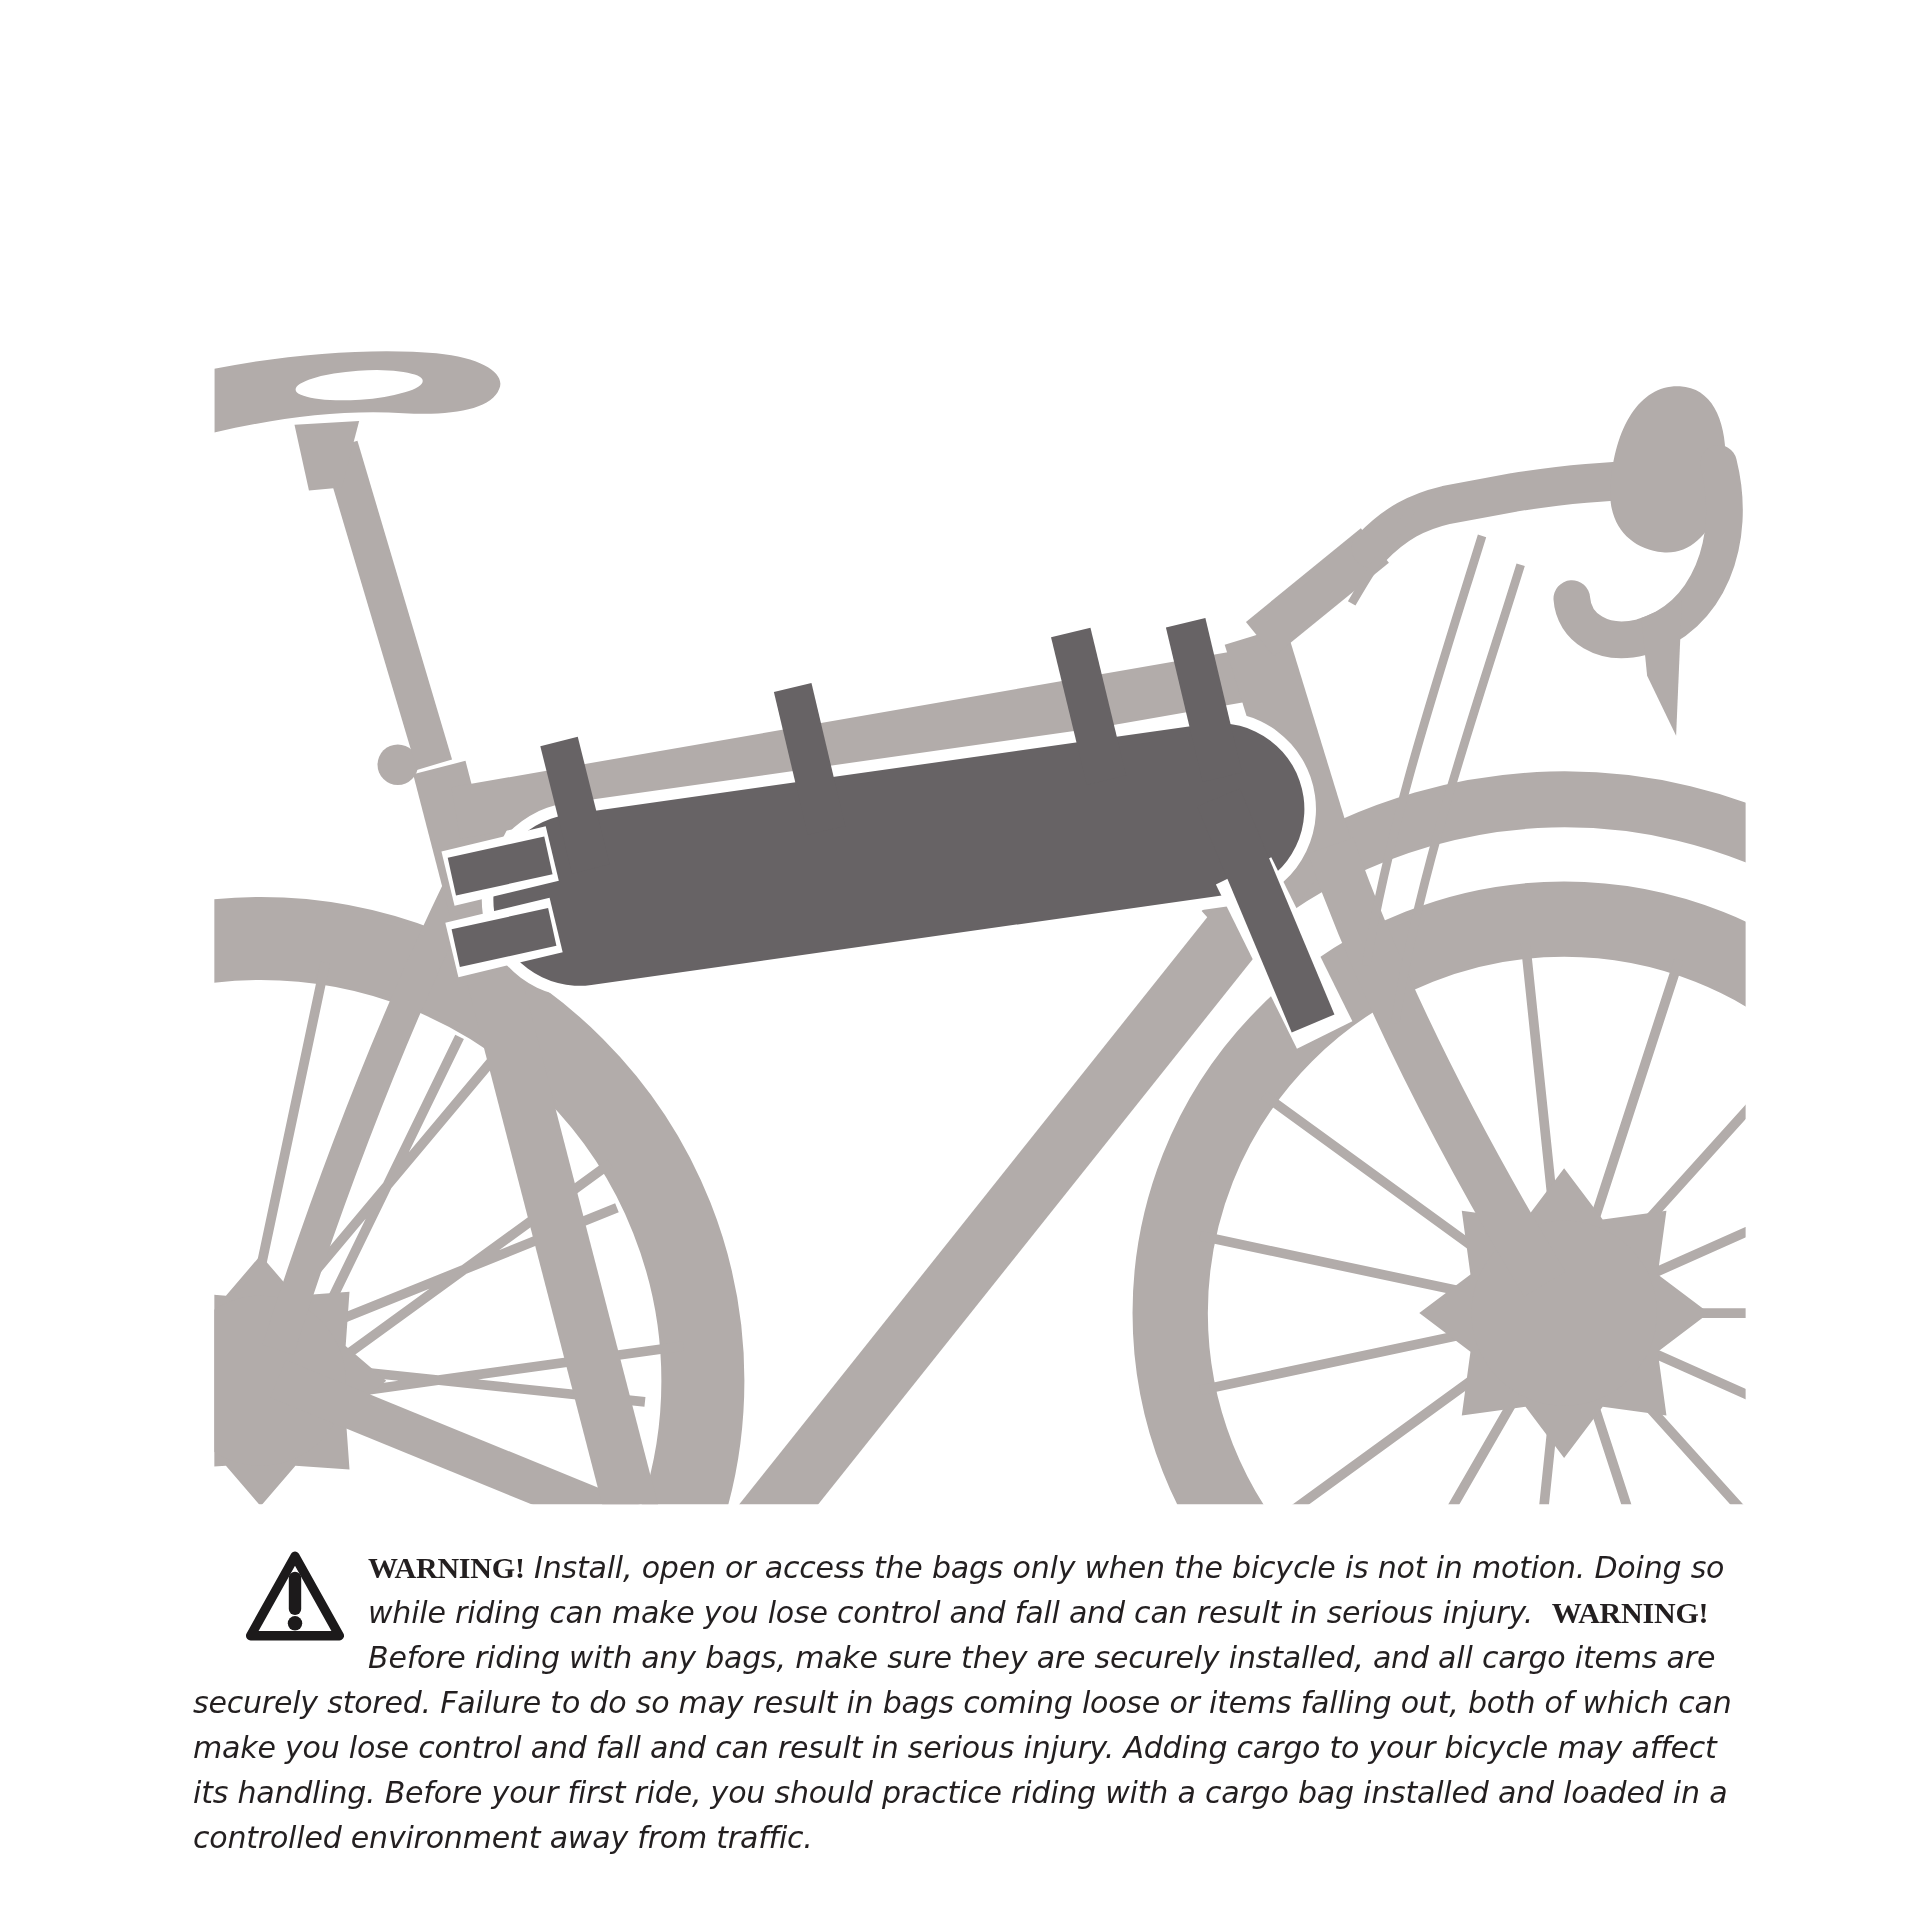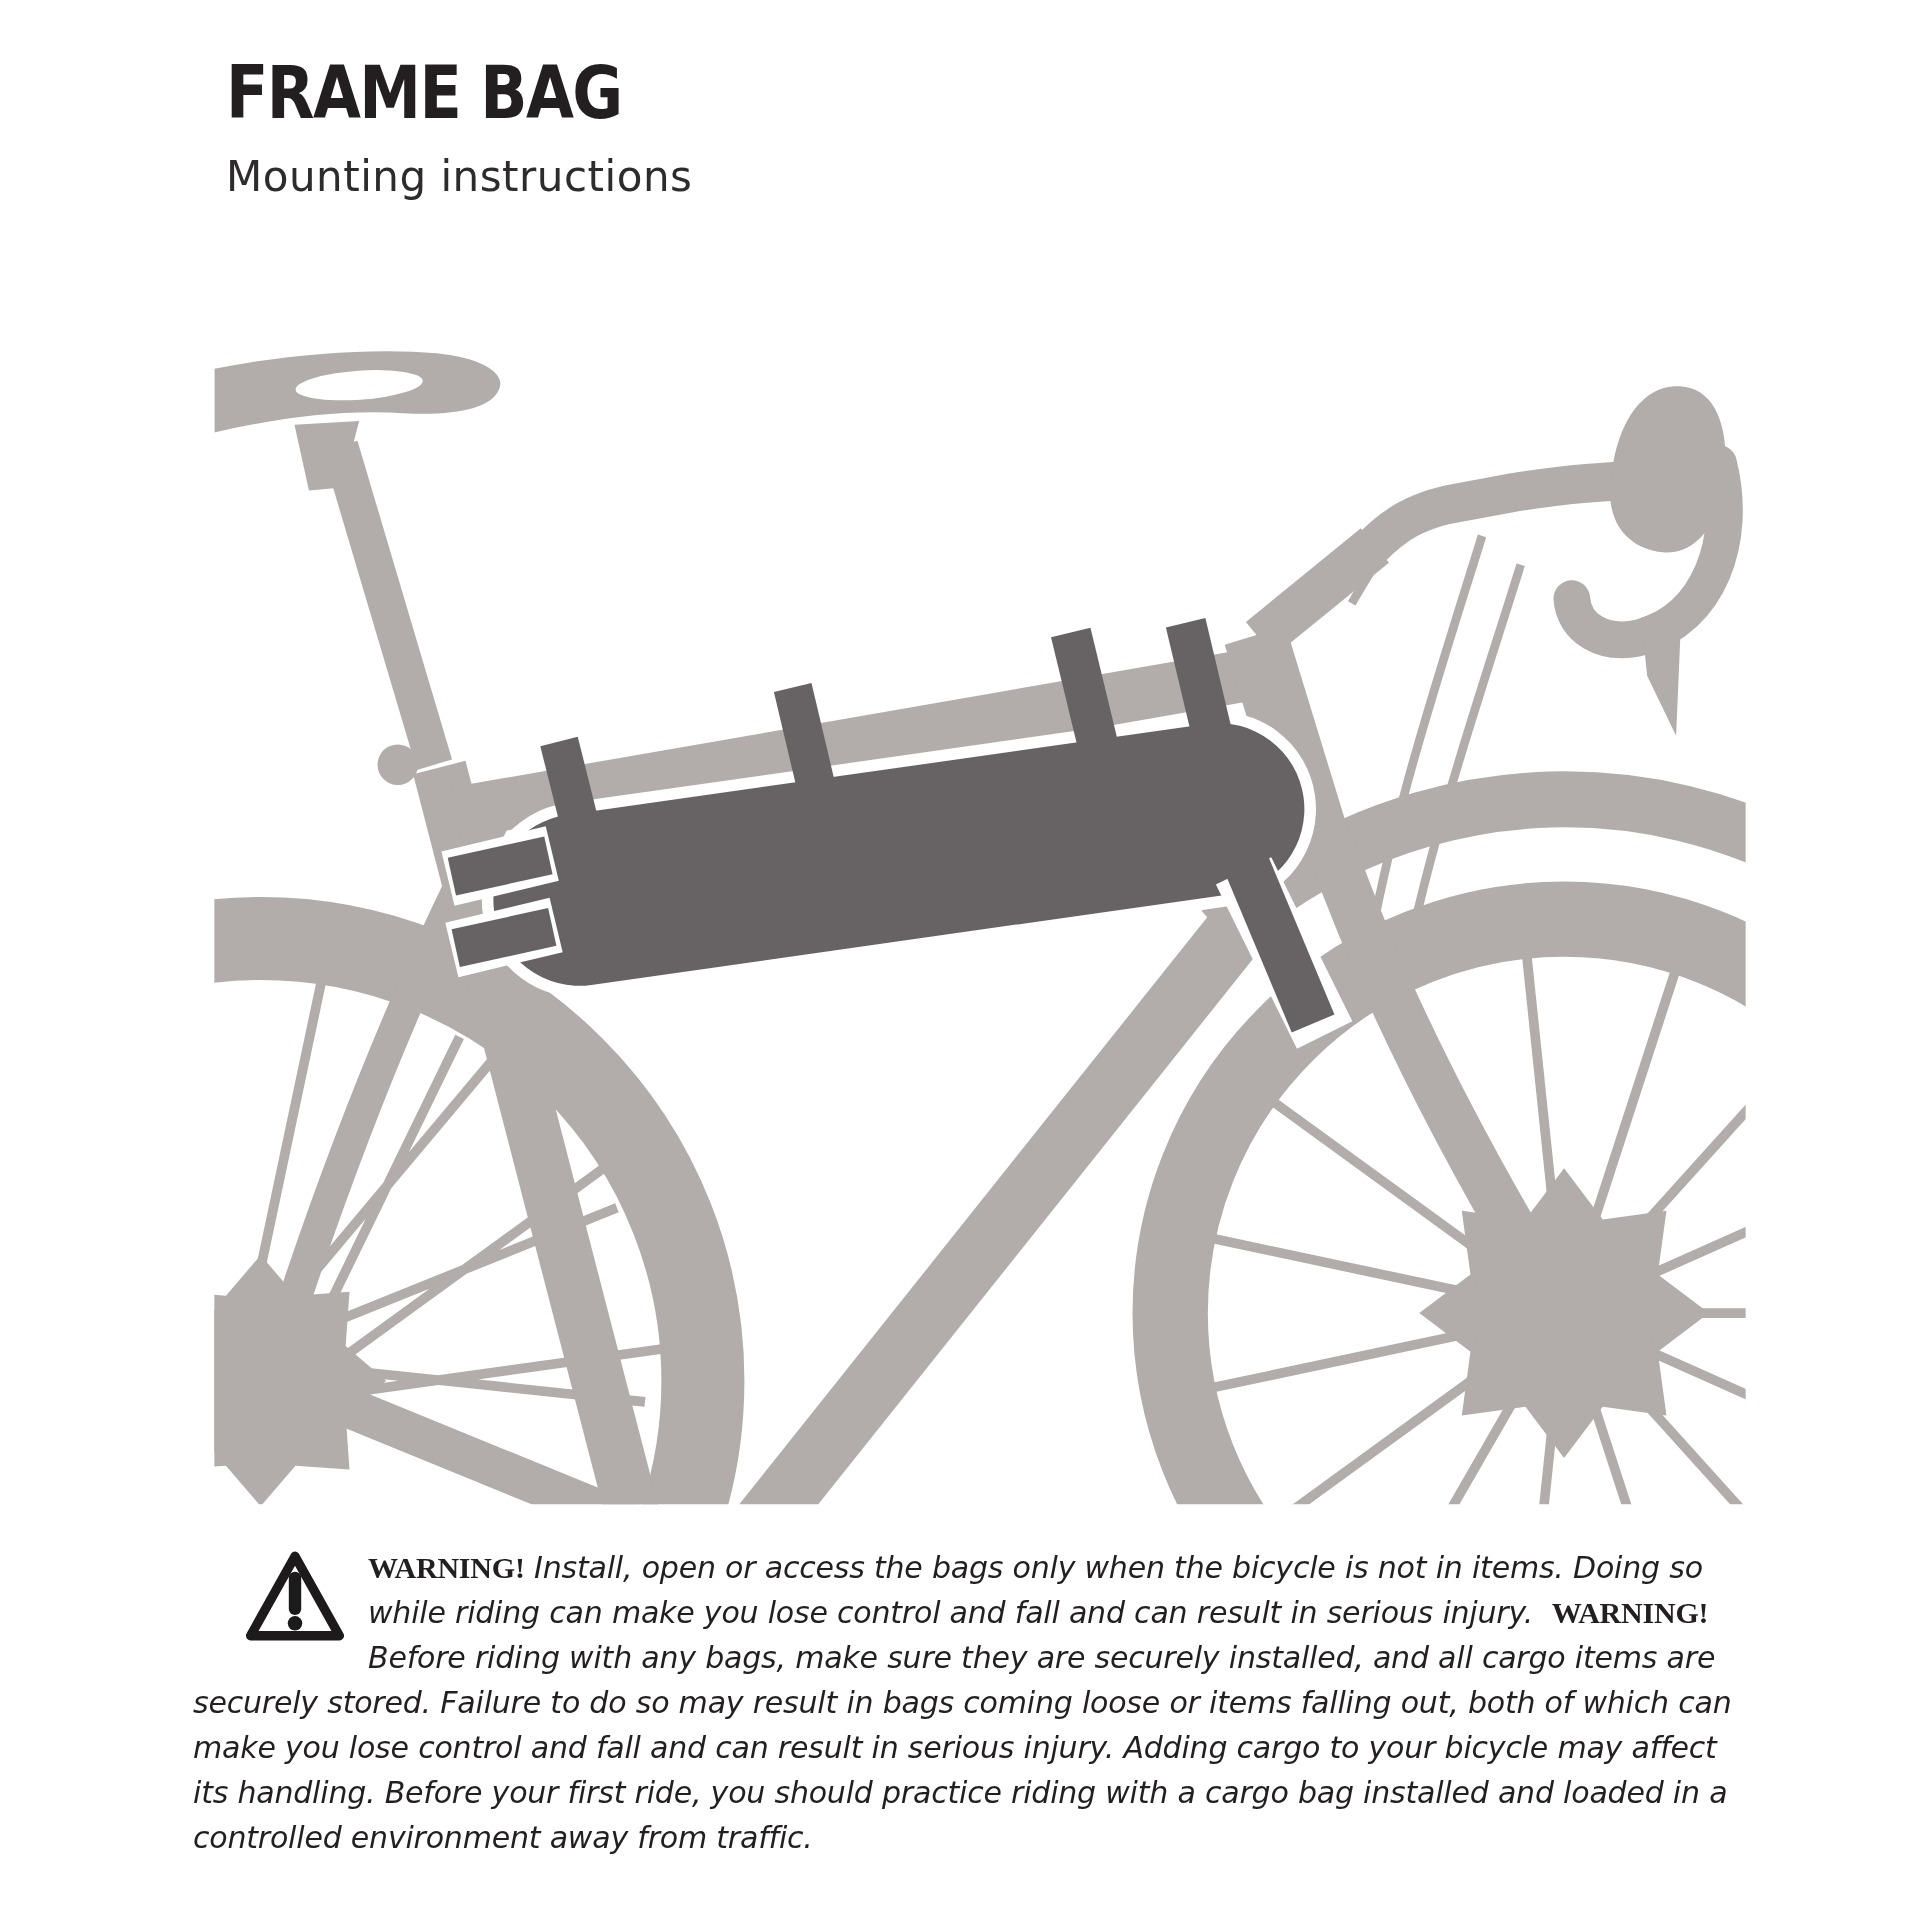--- a/index.html
+++ b/index.html
@@ -28,24 +28,20 @@
              letter-spacing:-0.2px; }
   .warning .tri { float:left; width:104px; height:95px; margin:3.9px 21px 13.5px 50px; }
   .w-bold { font-weight:bold; font-style:normal;font-family:Liberation Serif, serif; }
   .w-italic { font-style:italic; }
 </style>
 </head>
 <body>
 
 <div class="canvas">
 
-  <div class="header">
-    <div class="title">FRAME BAG</div>
-    <div class="subtitle">Mounting instructions</div>
-  </div>
 
   <svg class="art" viewBox="0 0 2000 2000" aria-hidden="true">
     <defs>
       <clipPath id="artclip">
           <rect x="222" y="322" width="1586" height="1236"></rect>
         </clipPath>
     </defs>
     <g clip-path="url(#artclip)">
 
       <g>
@@ -121,19 +117,19 @@
     </g>
   </svg>
 
   <div class="warning">
     <svg class="tri" viewBox="0 0 100 92">
       <path d="M50,7 L93,84 L7,84 Z" fill="#fff" stroke="#1c1a1b" stroke-width="9" stroke-linejoin="round"></path>
       <line x1="50" y1="28" x2="50" y2="58" stroke="#1c1a1b" stroke-width="12" stroke-linecap="round"></line>
       <circle cx="50" cy="72" r="7" fill="#1c1a1b"></circle>
     </svg>
     <p><span class="w-bold">WARNING!</span>
-      <span class="w-italic">Install, open or access the bags only when the bicycle is not in items. Doing so while riding can make you lose control and fall and can result in serious injury.</span>&nbsp;
+      <span class="w-italic">Install, open or access the bags only when the bicycle is not in motion. Doing so while riding can make you lose control and fall and can result in serious injury.</span>&nbsp;
       <span class="w-bold">WARNING!</span>
       <span class="w-italic">Before riding with any bags, make sure they are securely installed, and all cargo items are securely stored. Failure to do so may result in bags coming loose or items falling out, both of which can make you lose control and fall and can result in serious injury. Adding cargo to your bicycle may affect its handling. Before your first ride, you should practice riding with a cargo bag installed and loaded in a controlled environment away from traffic.</span></p>
   </div>
 
 </div>
 
 
 </body></html>

